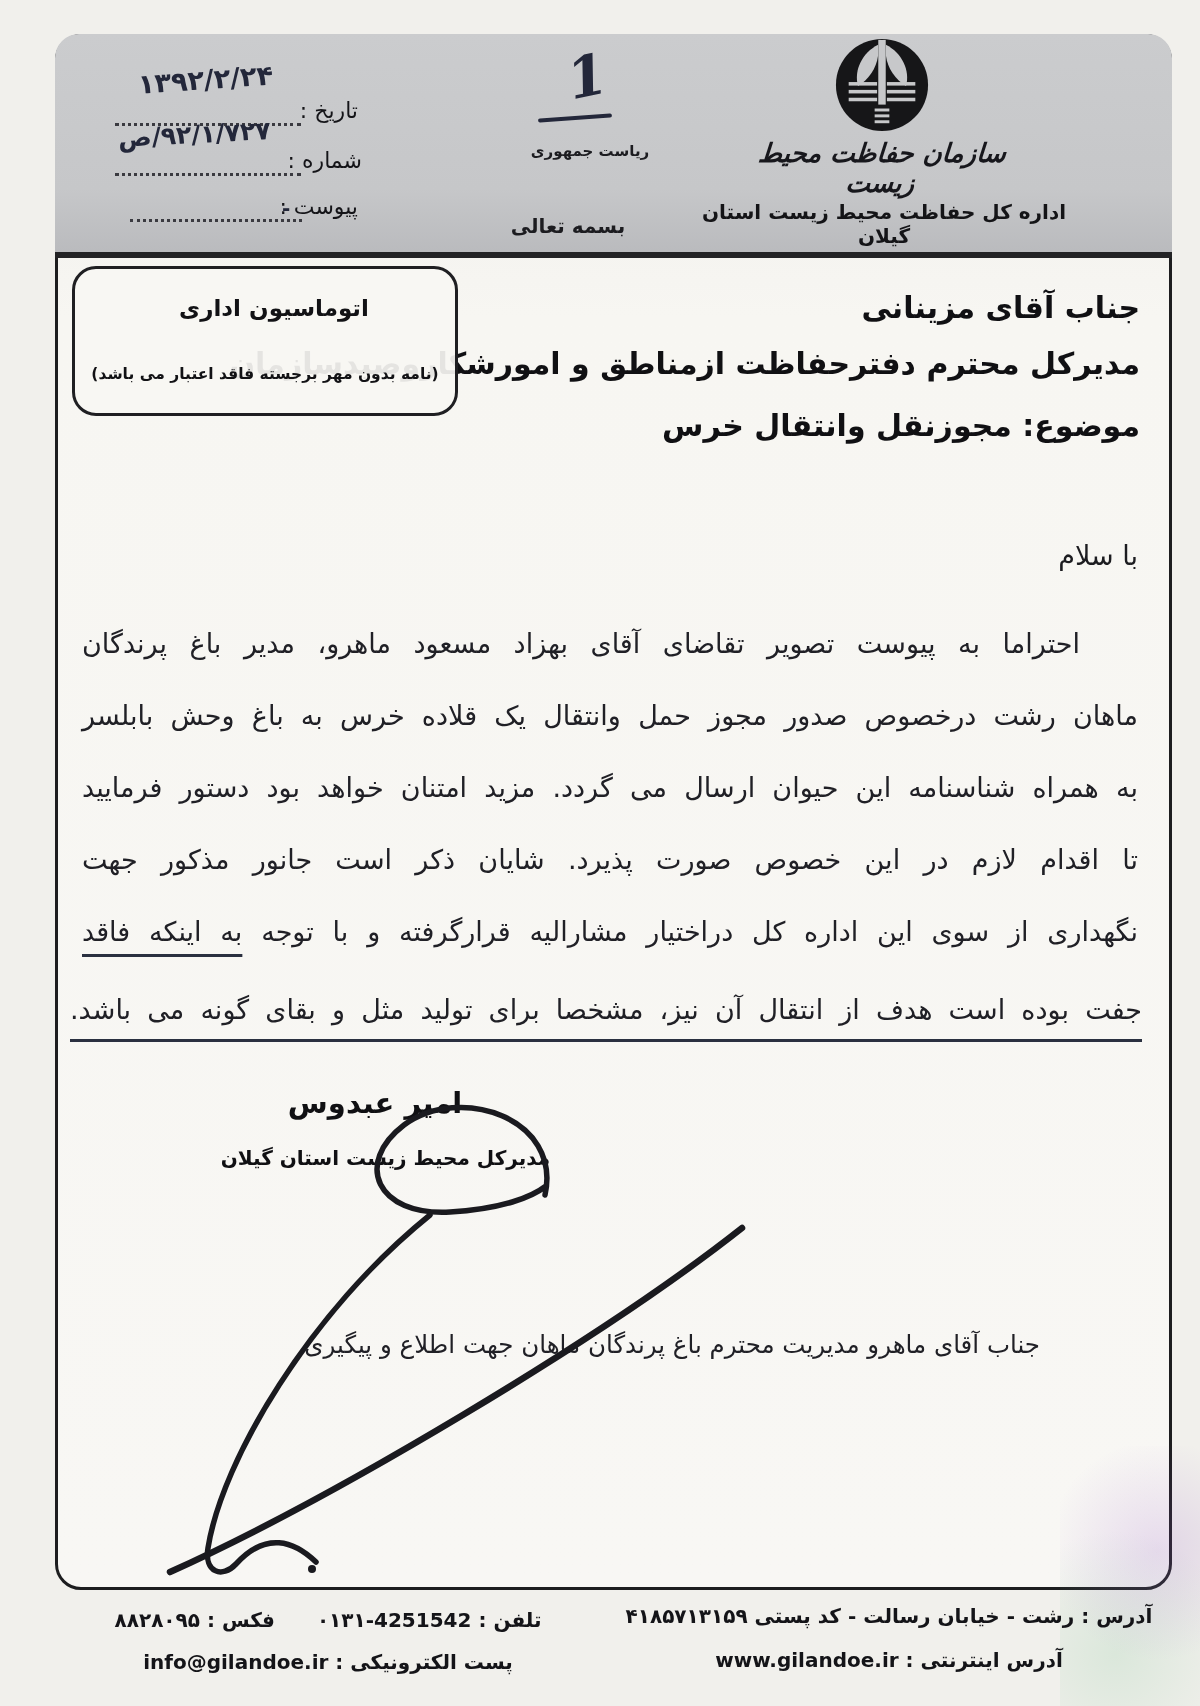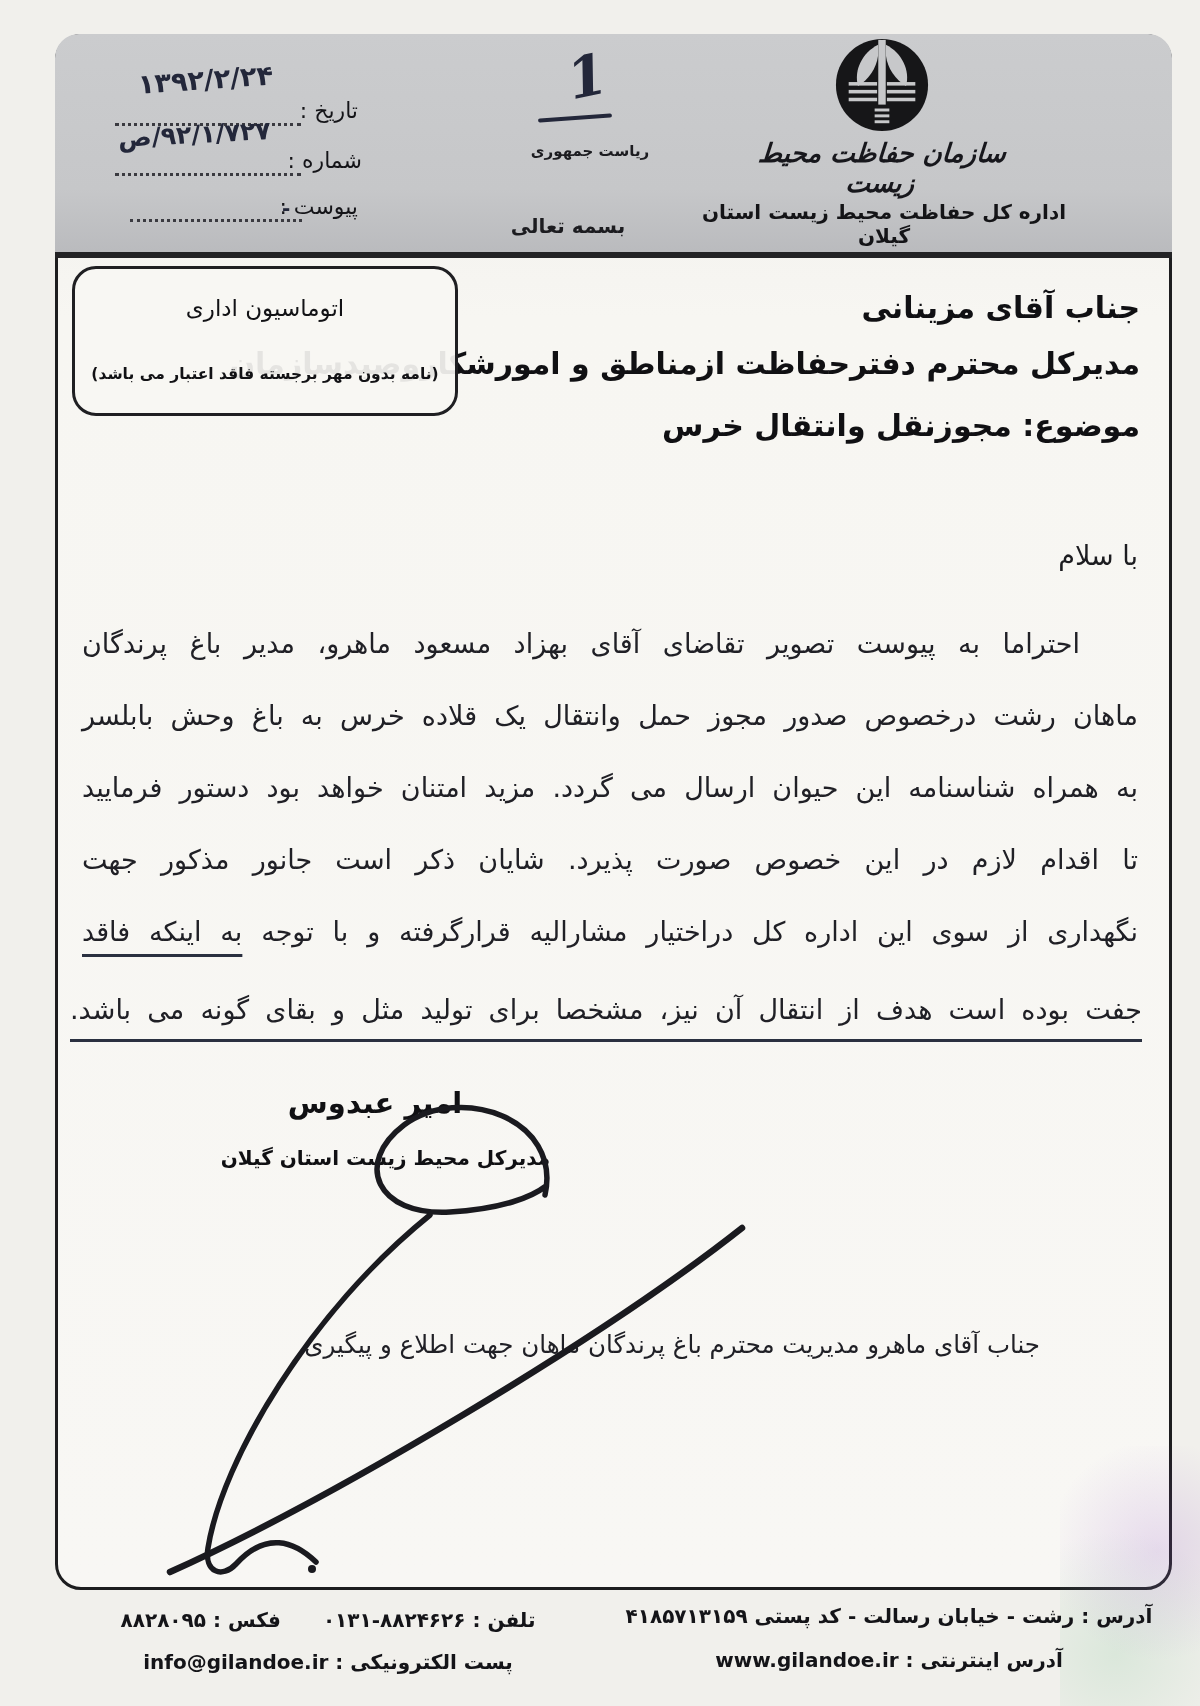--- a/index.html
+++ b/index.html
@@ -51,21 +51,21 @@
   .v-date{left:138px;top:64px;font-size:27px;transform:rotate(-4deg);}
   .v-num{left:118px;top:120px;font-size:25px;transform:rotate(-3deg);}
   .v-att{left:282px;top:196px;font-size:20px;}
   
   .stamp{
     position:absolute;left:72px;top:266px;width:386px;height:150px;
     border:3px solid #1f1f22;border-radius:24px;box-sizing:border-box;
     background:rgba(247,246,243,.92);z-index:3;
   }
   .stamp-title{position:absolute;left:0;top:26px;width:100%;text-align:center;
-    font-weight:normal;font-size:23px;color:#121215;}
+    font-weight:bold;font-size:23px;color:#121215;padding-left:9px;}
   .stamp-note{position:absolute;left:0;top:96px;width:100%;text-align:center;
     font-weight:bold;font-size:15.5px;color:#121215;}
   
   .rcp1{position:absolute;right:60px;top:290px;font-weight:bold;font-size:30px;color:#101013;}
   .rcp2{position:absolute;right:60px;top:346px;font-weight:bold;font-size:30px;color:#101013;white-space:nowrap;z-index:2;}
   .subject{position:absolute;right:60px;top:408px;font-weight:bold;font-size:30px;color:#101013;}
   .salutation{position:absolute;right:62px;top:540px;font-size:27px;}
   
   .pline{
     position:absolute;left:82px;width:1056px;font-size:27px;color:#202026;
@@ -165,16 +165,16 @@
       <path d="M415 115 C 432 38 330 4 274 45 C 224 83 246 136 320 132 C 372 129 402 117 416 106" stroke-width="5.5"></path>
       <path d="M300 135 C 180 232 92 380 78 468 C 74 492 92 499 106 484 C 136 451 164 461 186 482" stroke-width="5.5"></path>
     </g>
     <circle cx="182" cy="489" r="4" fill="#1a1a1f"></circle>
   </svg>
 
   <div class="cc-line">جناب آقای ماهرو مدیریت محترم باغ پرندگان ماهان جهت اطلاع و پیگیری</div>
 
   <div class="foot f-addr">آدرس : رشت - خیابان رسالت - کد پستی ۴۱۸۵۷۱۳۱۵۹</div>
   <div class="foot f-web"><span>آدرس اینترنتی :</span> <span dir="ltr">www.gilandoe.ir</span></div>
-  <div class="foot f-tel"><span>تلفن :</span> <span dir="ltr">۰۱۳۱-۸۸۲۴۶۲۶</span><span class="gap"></span><span>فکس : ۸۸۲۸۰۹۵</span></div>
+  <div class="foot f-tel"><span>تلفن :</span> <span dir="ltr">۰۱۳۱-4251542</span><span class="gap"></span><span>فکس : ۸۸۲۸۰۹۵</span></div>
   <div class="foot f-mail"><span>پست الکترونیکی :</span> <span dir="ltr">info@gilandoe.ir</span></div>
 
 </div>
 
 </body></html>

